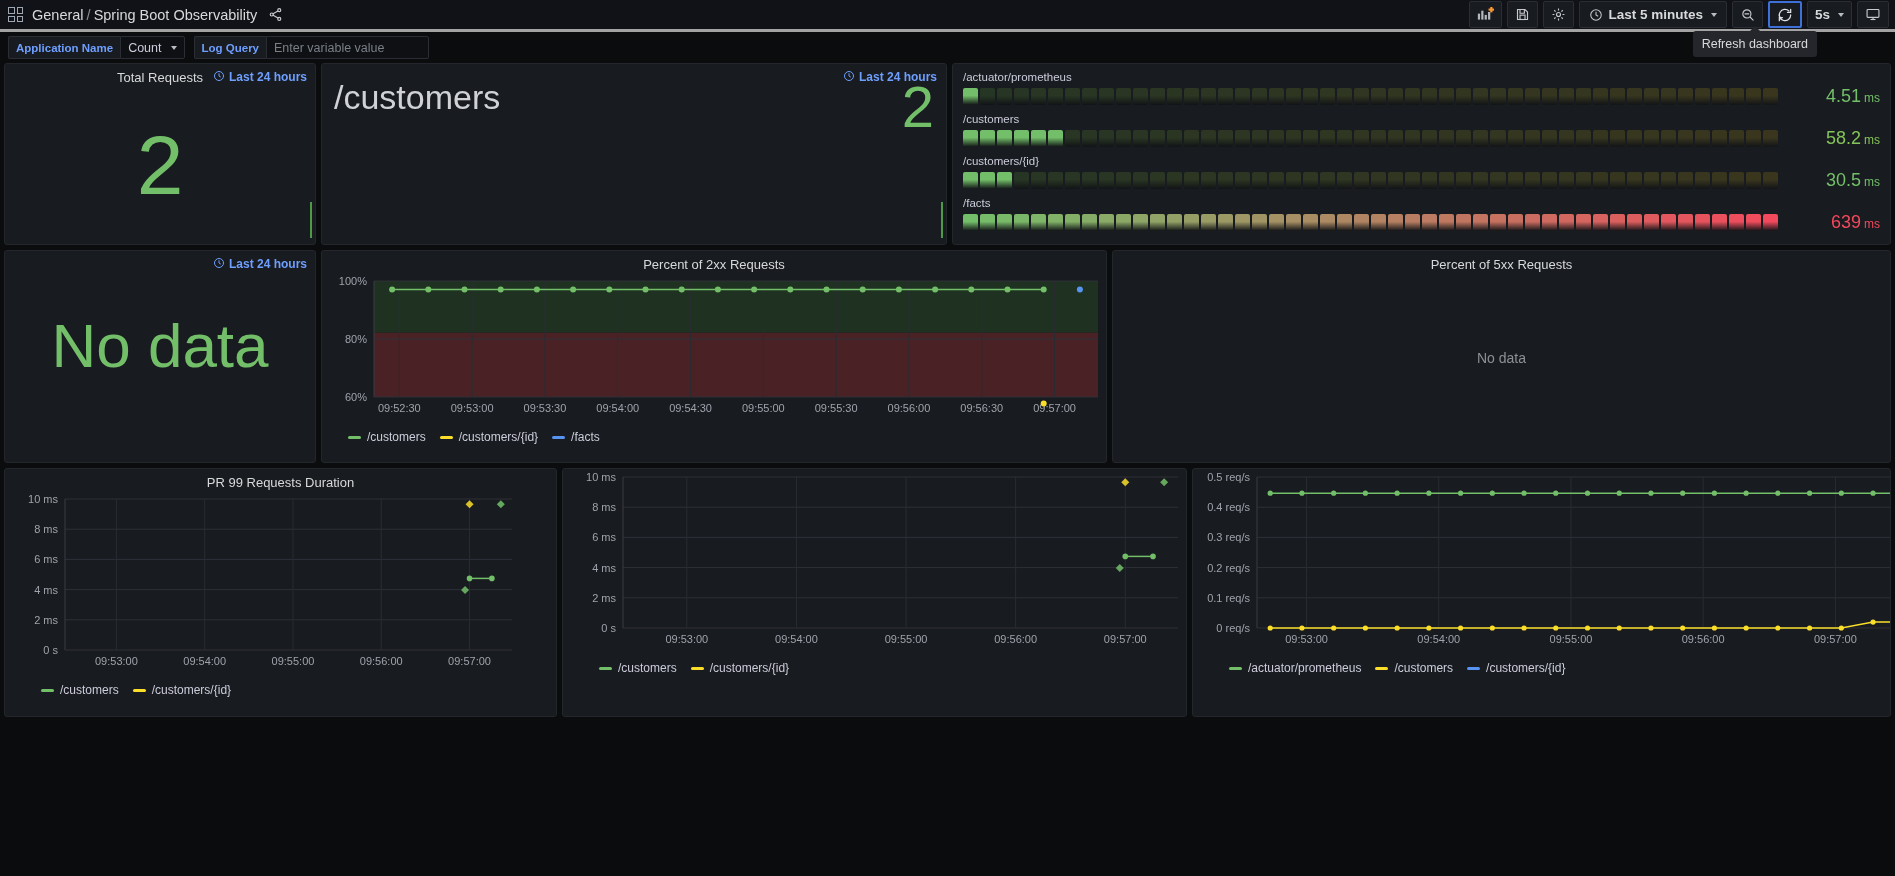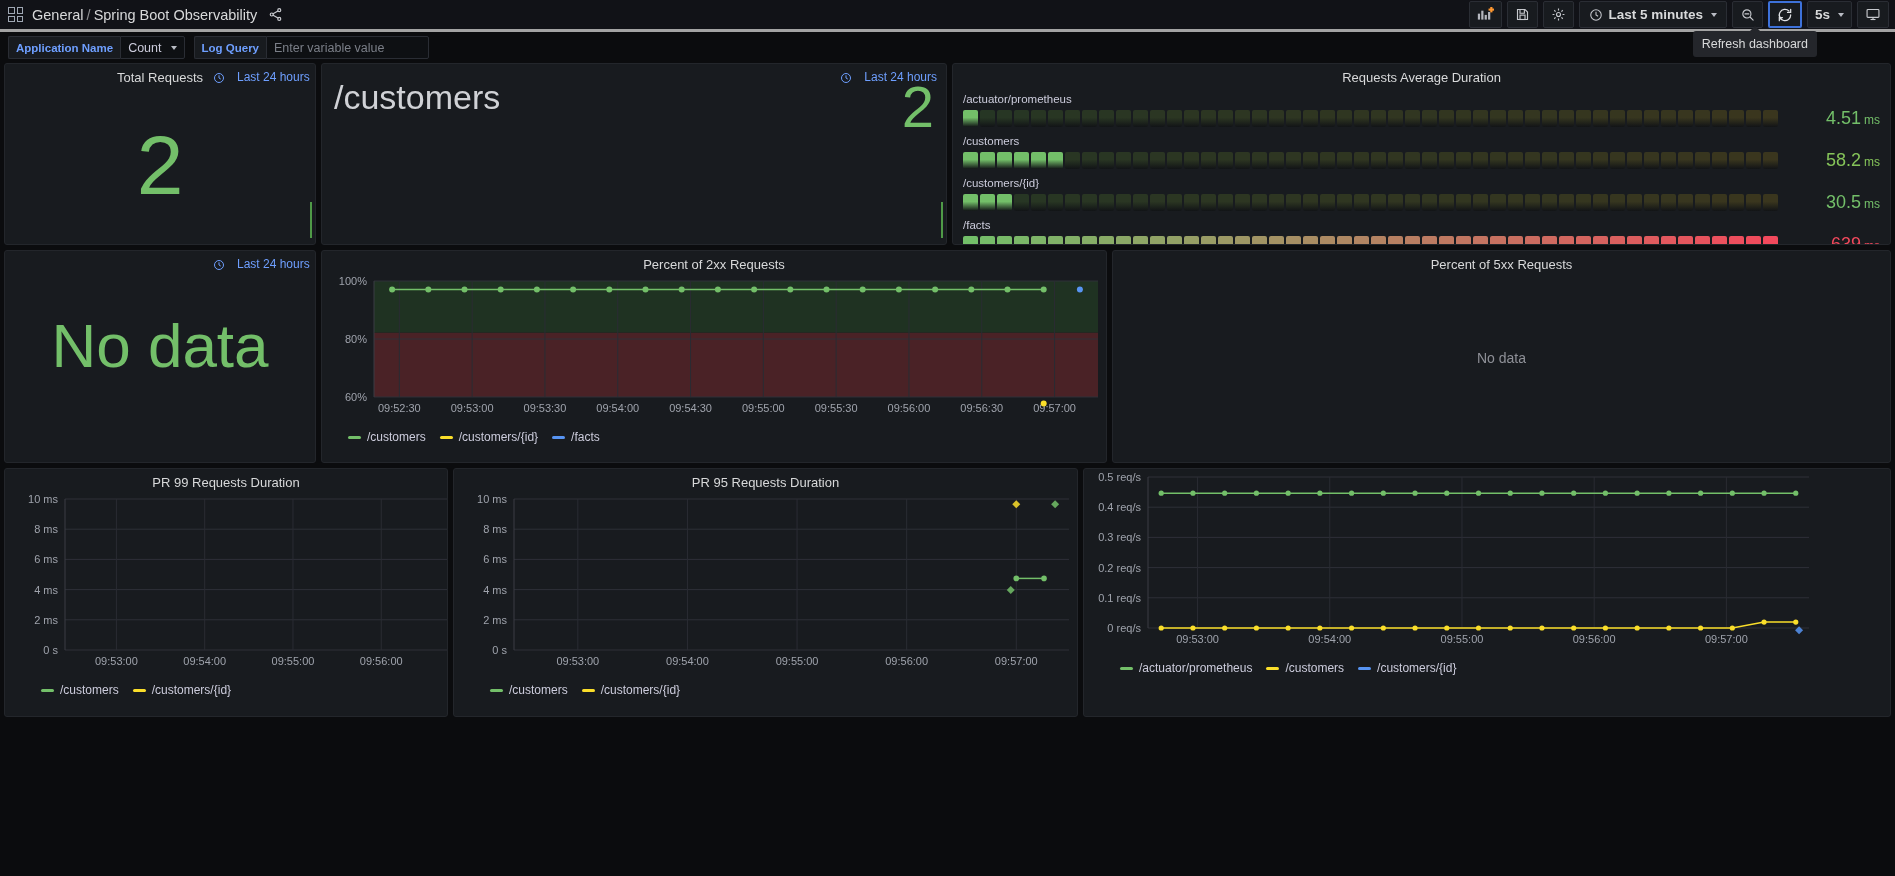--- a/index.html
+++ b/index.html
@@ -68,22 +68,22 @@
   .panel {
     background: #181b1f; border: 1px solid #23262b; border-radius: 3px;
     position: relative; overflow: hidden;
   }
   .ptitle {
     text-align: center; font-size: 13px; color: #d8d9da;
     padding-top: 6px; font-weight: normal; line-height: 16px;
   }
   .ptime {
     position: absolute; right: 9px; top: 6px;
-    display: flex; align-items: flex-end; gap: 12px;
-    color: #6e9fff; font-size: 12px; font-weight: normal;
+    display: flex; align-items: flex-start; gap: 4px;
+    color: #6e9fff; font-size: 12px; font-weight: bold;
   }
   .nodata-c { color: #8e9097; font-size: 14px; display:flex; align-items:center; justify-content:center; height:100%; }
 
   
   .stat-big { display: flex; align-items: center; justify-content: center; height: calc(100% - 22px); }
   .stat-val { font-size: 84px; line-height: 1; font-weight: 500; color: #73bf69; }
   .stat-val.nodata { font-size: 62px; }
   .stat-row { display: flex; align-items: center; height: calc(100% - 22px); padding: 0 12px; }
   .stat-name { font-size: 34px; color: #d0d2d6; }
   .stat-num { margin-left: auto; font-size: 58px; line-height: 1; color: #73bf69; font-weight: 500; }
@@ -232,21 +232,20 @@
         <span>Last 24 hours</span>
       </div>
       <div class="stat-row" style="align-items:flex-start; padding-top:14px;">
         <span class="stat-name">/customers</span>
         <span class="stat-num">2</span>
       </div>
       <div class="sparkline-edge"></div>
     </div>
 
     <div class="panel" style="flex:1;">
-      <div class="ptitle">Requests Average Duration</div>
       <div class="bg-wrap" id="bargauge">
           <div class="bg-row">
             <div class="bg-lbl">/actuator/prometheus</div>
             <div class="bg-line">
               <div class="bg-cells">
                 <i style="background: linear-gradient(rgb(115, 191, 105) 0%, rgb(115, 191, 105) 45%, rgba(0, 0, 0, 0.28) 100%);"></i>
                 <i style="background: linear-gradient(rgb(38, 54, 36) 0%, rgb(38, 54, 36) 45%, rgba(0, 0, 0, 0.28) 100%);"></i>
                 <i style="background: linear-gradient(rgb(39, 54, 36) 0%, rgb(39, 54, 36) 45%, rgba(0, 0, 0, 0.28) 100%);"></i>
                 <i style="background: linear-gradient(rgb(39, 54, 36) 0%, rgb(39, 54, 36) 45%, rgba(0, 0, 0, 0.28) 100%);"></i>
                 <i style="background: linear-gradient(rgb(40, 54, 35) 0%, rgb(40, 54, 35) 45%, rgba(0, 0, 0, 0.28) 100%);"></i>
@@ -556,21 +555,21 @@
     </div>
 
     <div class="panel" style="flex:1;">
       <div class="ptitle">Percent of 5xx Requests</div>
       <div class="nodata-c" style="height:170px;">No data</div>
     </div>
   </div>
 
   <div class="row" style="height:249px;">
 
-    <div class="panel" style="width:444px;">
+    <div class="panel" style="width:553px;">
       <div class="ptitle">PR 99 Requests Duration</div>
       <div class="ts" id="chart-pr99"><svg width="515" height="185">
             <line x1="60" y1="159" x2="507" y2="159" stroke="#2e3038" stroke-width="1"></line>
             <text x="53" y="163" text-anchor="end" font-size="11" fill="#9fa3ac" font-family="Liberation Sans, sans-serif">0 s</text>
             <line x1="60" y1="128.8" x2="507" y2="128.8" stroke="#2e3038" stroke-width="1"></line>
             <text x="53" y="132.8" text-anchor="end" font-size="11" fill="#9fa3ac" font-family="Liberation Sans, sans-serif">2 ms</text>
             <line x1="60" y1="98.60000000000001" x2="507" y2="98.60000000000001" stroke="#2e3038" stroke-width="1"></line>
             <text x="53" y="102.60000000000001" text-anchor="end" font-size="11" fill="#9fa3ac" font-family="Liberation Sans, sans-serif">4 ms</text>
             <line x1="60" y1="68.4" x2="507" y2="68.4" stroke="#2e3038" stroke-width="1"></line>
             <text x="53" y="72.4" text-anchor="end" font-size="11" fill="#9fa3ac" font-family="Liberation Sans, sans-serif">6 ms</text>
@@ -602,21 +601,20 @@
             <span>/customers</span>
           </span>
           <span class="lg">
             <i style="background:#fade2a"></i>
             <span>/customers/{id}</span>
           </span>
         </div>
     </div>
 
     <div class="panel" style="width:625px;">
-      <div class="ptitle">PR 95 Requests Duration</div>
       <div class="ts" id="chart-pr95"><svg width="623" height="185">
             <line x1="60" y1="159" x2="615" y2="159" stroke="#2e3038" stroke-width="1"></line>
             <text x="53" y="163" text-anchor="end" font-size="11" fill="#9fa3ac" font-family="Liberation Sans, sans-serif">0 s</text>
             <line x1="60" y1="128.8" x2="615" y2="128.8" stroke="#2e3038" stroke-width="1"></line>
             <text x="53" y="132.8" text-anchor="end" font-size="11" fill="#9fa3ac" font-family="Liberation Sans, sans-serif">2 ms</text>
             <line x1="60" y1="98.60000000000001" x2="615" y2="98.60000000000001" stroke="#2e3038" stroke-width="1"></line>
             <text x="53" y="102.60000000000001" text-anchor="end" font-size="11" fill="#9fa3ac" font-family="Liberation Sans, sans-serif">4 ms</text>
             <line x1="60" y1="68.4" x2="615" y2="68.4" stroke="#2e3038" stroke-width="1"></line>
             <text x="53" y="72.4" text-anchor="end" font-size="11" fill="#9fa3ac" font-family="Liberation Sans, sans-serif">6 ms</text>
             <line x1="60" y1="38.20000000000002" x2="615" y2="38.20000000000002" stroke="#2e3038" stroke-width="1"></line>

